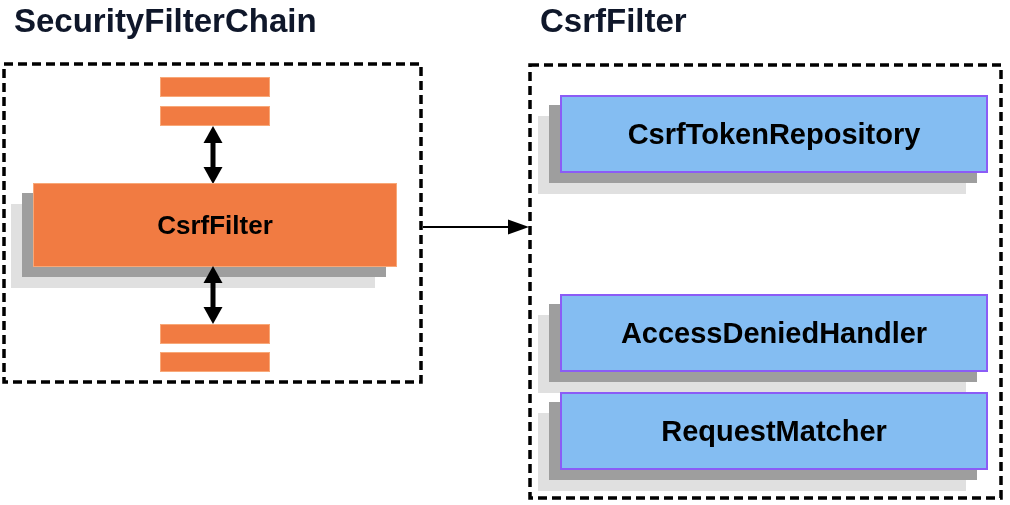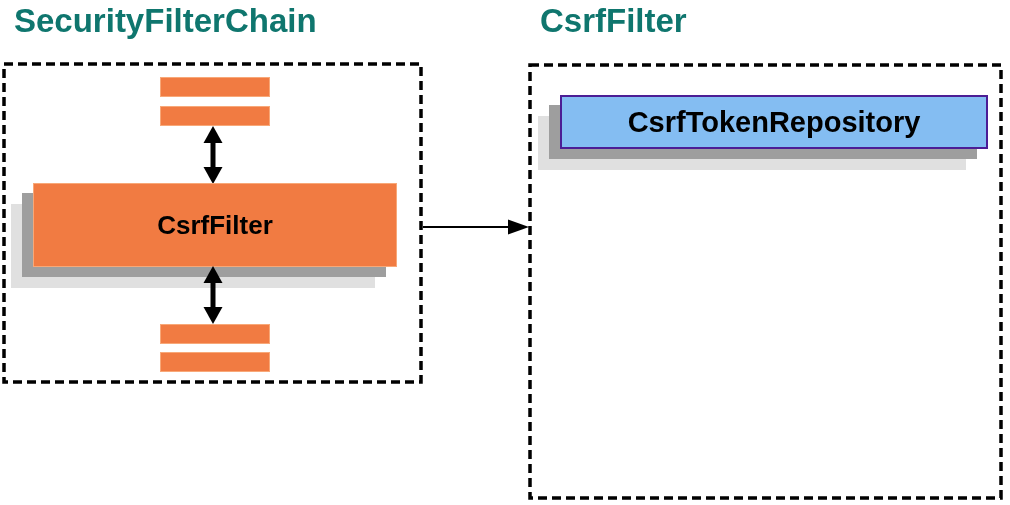--- a/index.html
+++ b/index.html
@@ -13,21 +13,21 @@
     width: 1010px;
     height: 505px;
     background: #ffffff;
     overflow: hidden;
   }
   .title {
     position: absolute;
     top: 2px;
     font-size: 33px;
     font-weight: bold;
-    color: #0f766e;
+    color: #0f172a;
     white-space: nowrap;
     letter-spacing: 0px;
   }
   .title-left  { left: 14px; }
   .title-right { left: 540px; }
 
   .boundary {
     position: absolute;
     pointer-events: none;
   }
@@ -82,23 +82,23 @@
   .csrf-filter-box .label {
     font-size: 26px;
     font-weight: bold;
     color: #000000;
   }
 
   .component-box {
     position: absolute;
     left: 560px;
     width: 428px;
-    height: 54px;
+    height: 78px;
     background: #84BDF2;
-    border: 2px solid #4c1d95;
+    border: 2px solid #8b5cf6;
     box-sizing: border-box;
     box-shadow: -11px 10px 0 #9E9E9E, -22px 21px 0 #E0E0E0;
     display: flex;
     align-items: center;
     justify-content: center;
   }
   .component-1 { top: 95px;  }
   .component-2 { top: 193px; }
   .component-3 { top: 294px; }
   .component-4 { top: 392px; }
@@ -148,14 +148,20 @@
   <div class="bar bar-bot-2"></div>
 
   <svg class="harrow" viewBox="0 0 106 22">
     <line x1="0" y1="11" x2="87" y2="11" stroke="#000000" stroke-width="2"></line>
     <polygon points="106,11 85,3.5 85,18.5" fill="#000000"></polygon>
   </svg>
 
   <div class="component-box component-1">
     <span class="label">CsrfTokenRepository</span>
   </div>
+  <div class="component-box component-3">
+    <span class="label">AccessDeniedHandler</span>
+  </div>
+  <div class="component-box component-4">
+    <span class="label">RequestMatcher</span>
+  </div>
 
 </div>
 
 </body></html>

